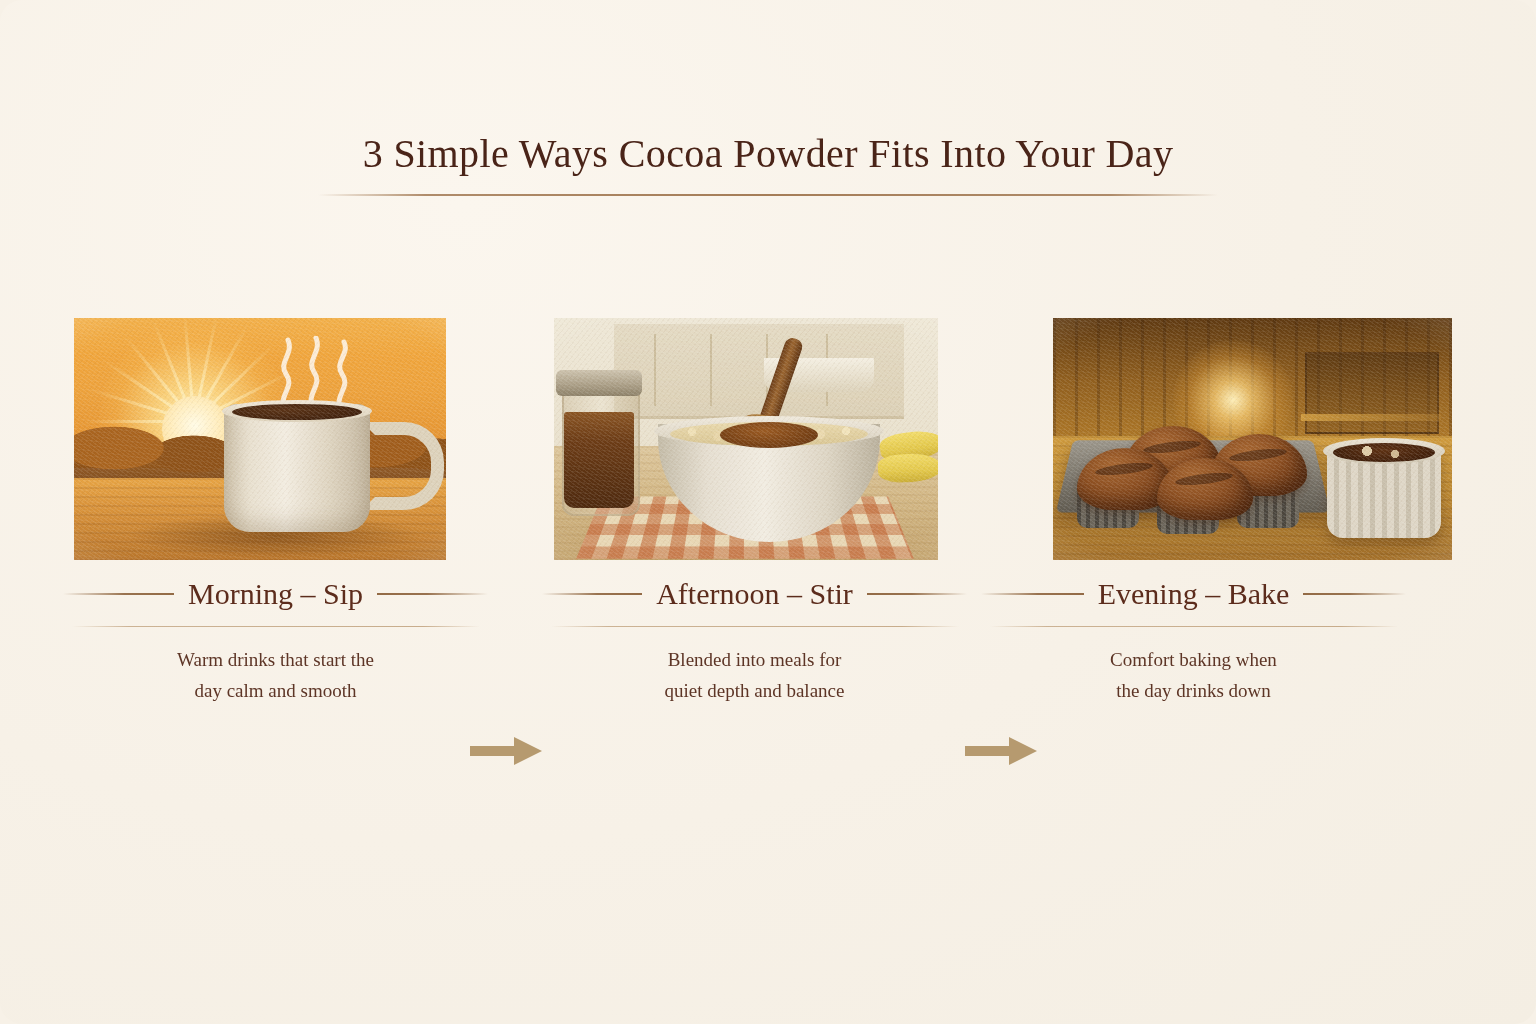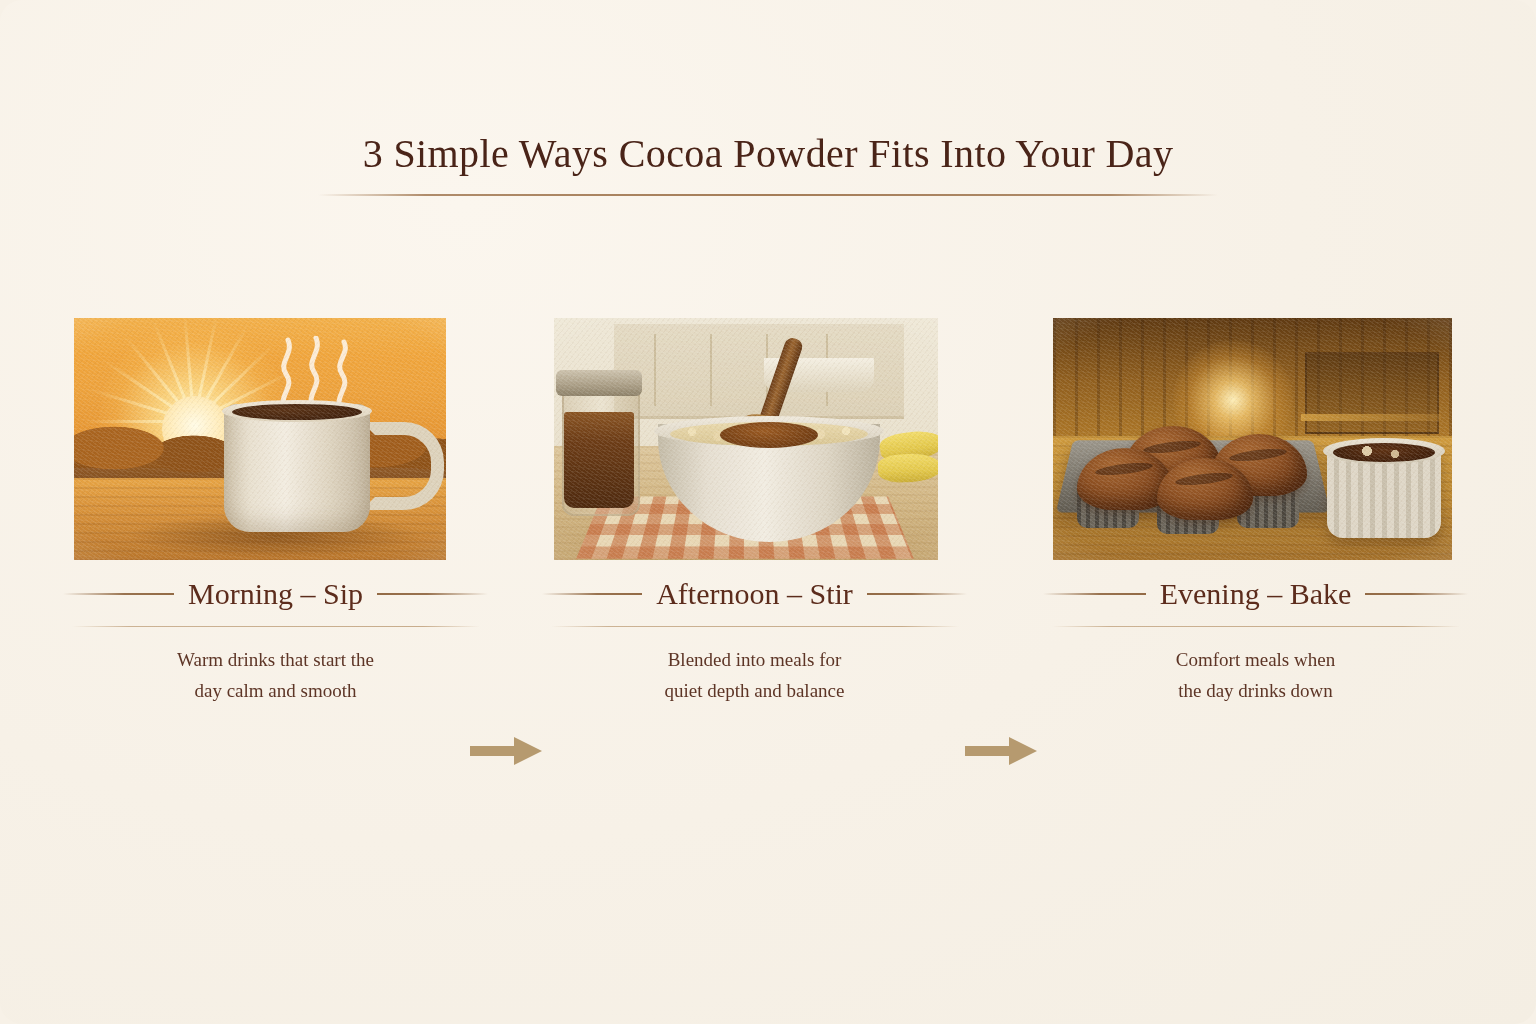--- a/index.html
+++ b/index.html
@@ -344,21 +344,21 @@
     left:0; right:0;
     top: 572px;
     height: 150px;
   }
   .section {
     position:absolute;
     top:0;
   }
   .section.s1 { left: 63px;   width: 425px; }
   .section.s2 { left: 542px;  width: 425px; }
-  .section.s3 { left: 1043px; width: 425px; }
+  .section.s3 { left: 981px; width: 425px; }
 
   .head-row {
     display:flex;
     align-items:center;
     gap: 14px;
     height: 44px;
   }
   .head-rule {
     flex: 1 1 auto;
     height: 2px;
@@ -565,20 +565,20 @@
     </div>
 
     <div class="section s3">
       <div class="head-row">
         <div class="head-rule"></div>
         <div class="head-text">Evening – Bake</div>
         <div class="head-rule right"></div>
       </div>
       <div class="sub-rule"></div>
       <div class="caption">
-        <div>Comfort meals when</div>
+        <div>Comfort baking when</div>
         <div>the day drinks down</div>
       </div>
     </div>
   </div>
 
 
 </div>
 
 </body></html>

